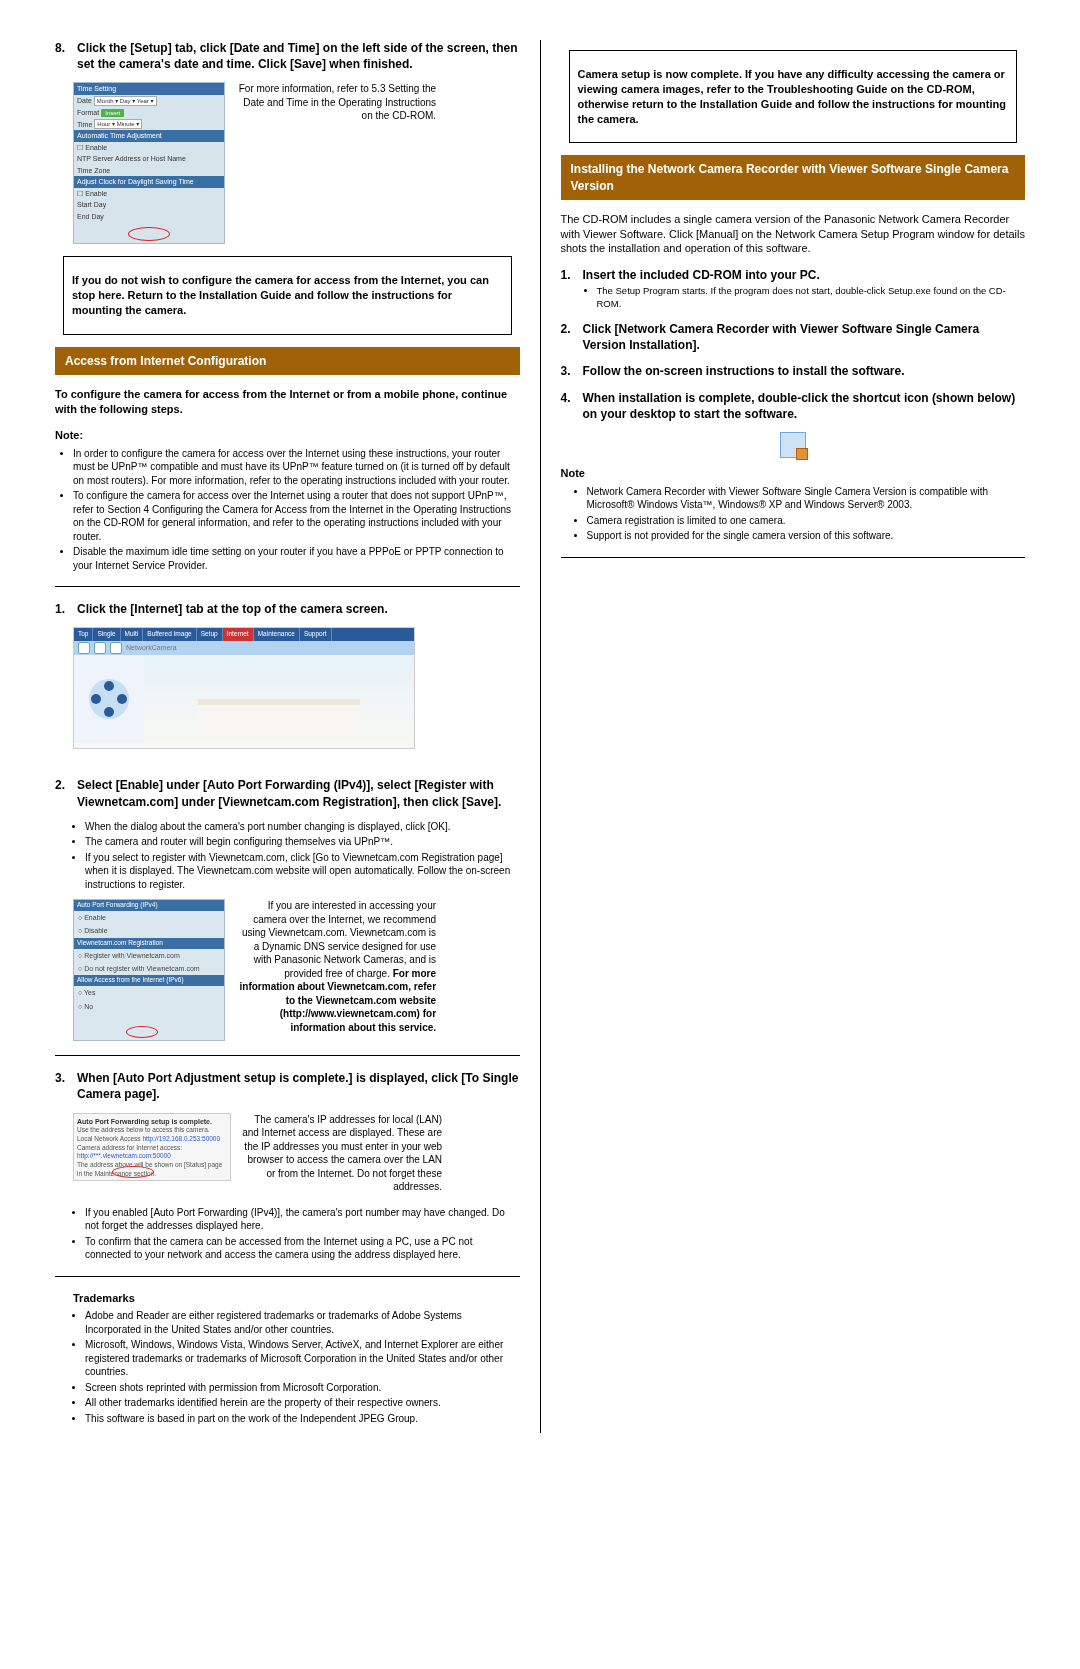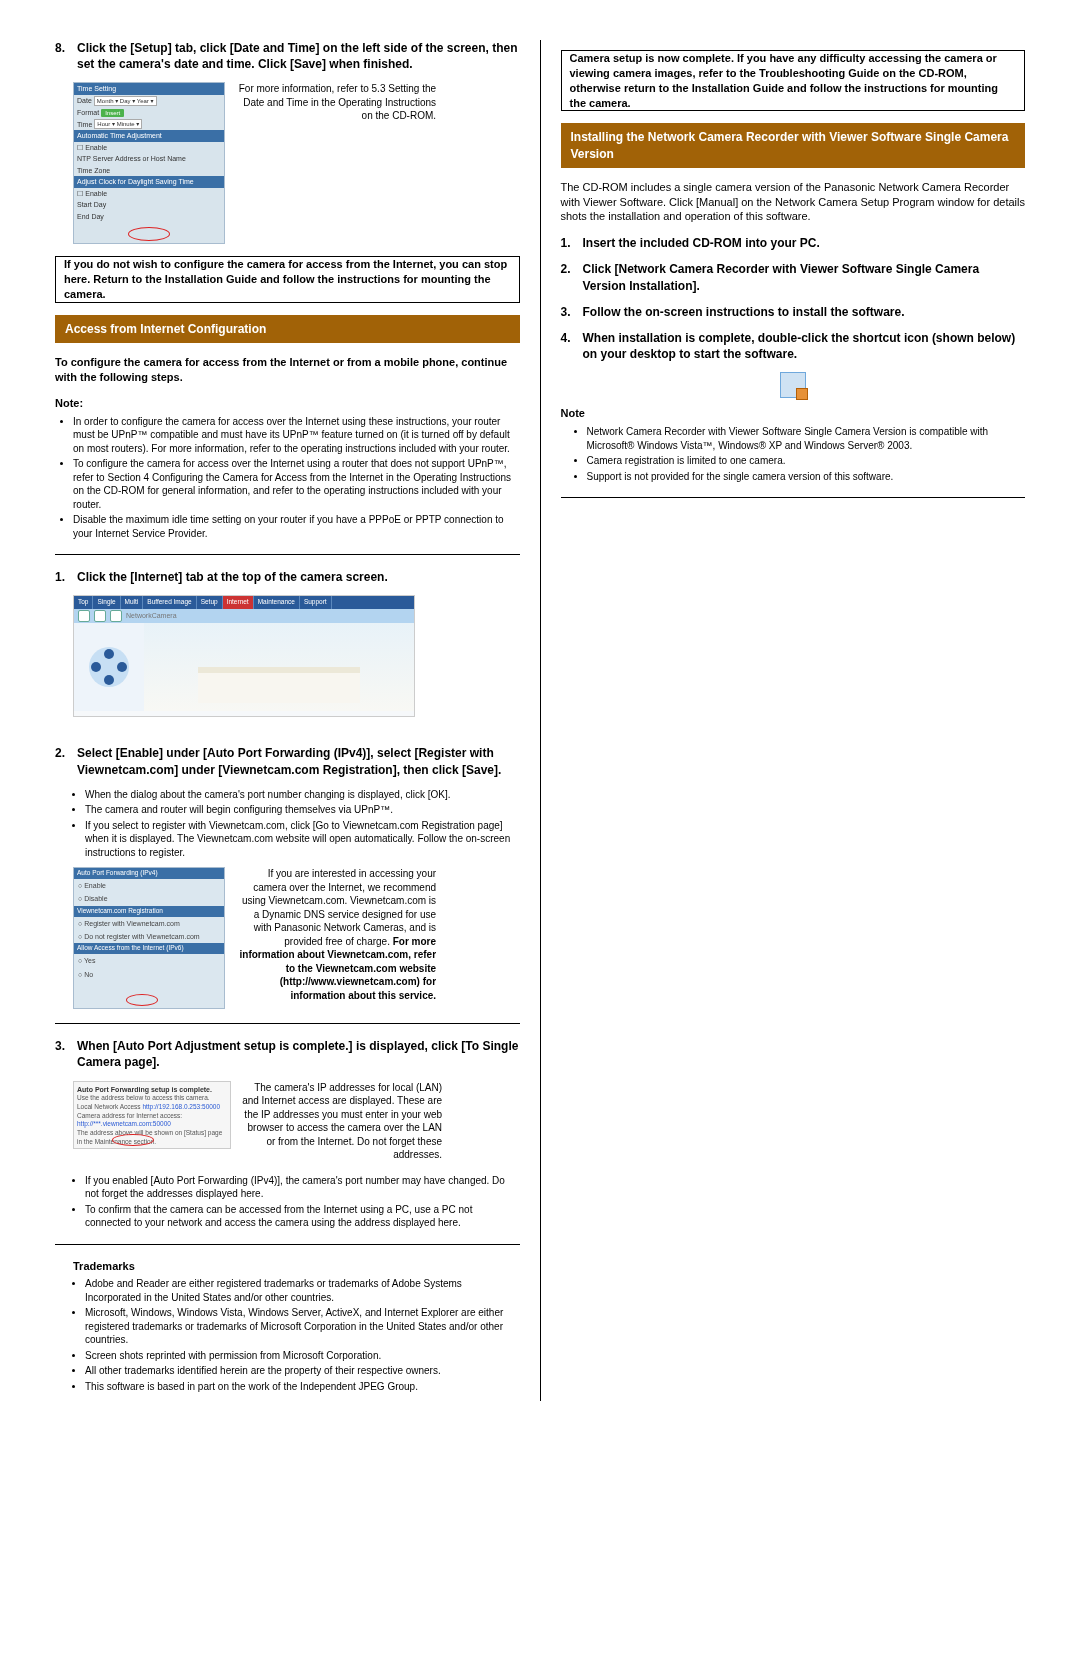--- a/index.html
+++ b/index.html
@@ -43,24 +43,24 @@
     position: absolute;
     left: 0;
     font-weight: bold;
   }
   .body-text {
     font-weight: normal;
     font-size: 11px;
   }
   .box-black {
     border: 1px solid #000;
-    padding: 0 8px;
+    padding: 16px 8px;
     font-weight: bold;
     font-size: 11px;
-    margin: 10px 0;
+    margin: 10px 8px;
   }
   .heading-bar {
     background: #a16207;
     color: #fff;
     font-weight: bold;
     padding: 6px 10px;
     font-size: 12px;
     margin: 12px 0;
   }
   .note-head {
@@ -398,20 +398,23 @@
 
     <div class="box-black">Camera setup is now complete. If you have any difficulty accessing the camera or viewing camera images, refer to the Troubleshooting Guide on the CD-ROM, otherwise return to the Installation Guide and follow the instructions for mounting the camera.</div>
 
     <div class="heading-bar">Installing the Network Camera Recorder with Viewer Software Single Camera Version</div>
 
     <p class="body-text">The CD-ROM includes a single camera version of the Panasonic Network Camera Recorder with Viewer Software. Click [Manual] on the Network Camera Setup Program window for details shots the installation and operation of this software.</p>
 
     <ol class="steps">
       <li>
         <span>Insert the included CD-ROM into your PC.</span>
+        <ul class="bullets" style="font-weight:normal;font-size:9.5px;padding-left:14px;margin-top:2px;">
+          <li>The Setup Program starts. If the program does not start, double-click Setup.exe found on the CD-ROM.</li>
+        </ul>
       </li>
       <li><span>Click [Network Camera Recorder with Viewer Software Single Camera Version Installation].</span></li>
       <li><span>Follow the on-screen instructions to install the software.</span></li>
       <li><span>When installation is complete, double-click the shortcut icon (shown below) on your desktop to start the software.</span></li>
     </ol>
 
     <div style="text-align:center;">
       <div class="icon-rec"></div>
     </div>
 

